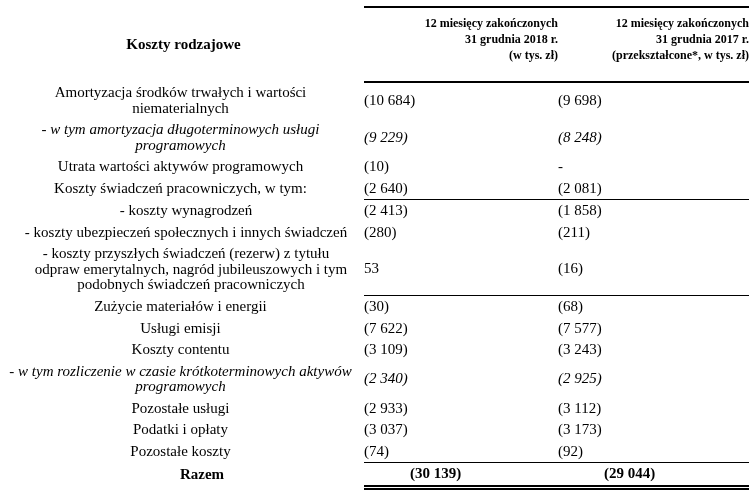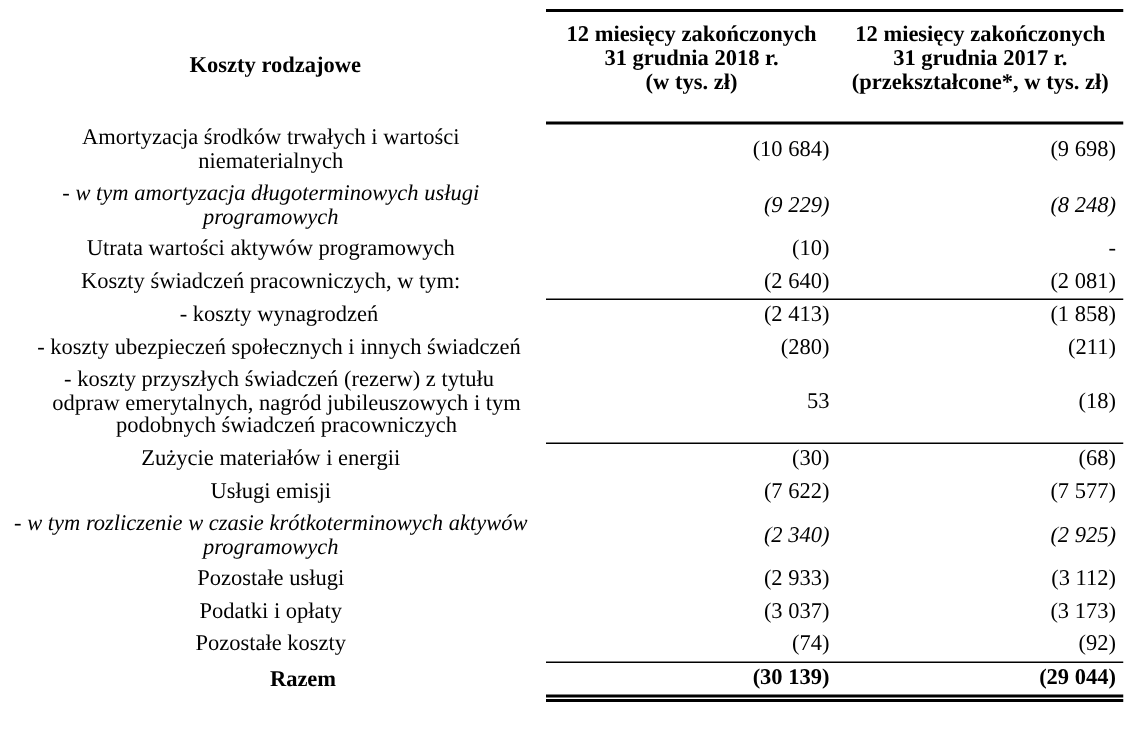--- a/index.html
+++ b/index.html
@@ -33,38 +33,38 @@
 
   
   thead th { font-weight: bold; }
   th.label-head {
     text-align: center;
     vertical-align: middle;
     padding-left: 3px;
     white-space: pre-line;
   }
   th.num-head {
-    text-align: center;
+    text-align: right;
     vertical-align: top;
     white-space: pre-line;
-    font-size: 15px;
+    font-size: 12px;
     line-height: 16px;
     padding: 7px 0 18px 0;
     border-top: 2px solid #000;
     border-bottom: 2px solid #000;
   }
 
   
   td.label-cell {
     text-align: center;
     padding-left: 3px;
     padding-right: 6px;
     white-space: pre-line;
   }
-  td.num-cell { text-align: right; white-space: pre-line; }
+  td.num-cell { text-align: left; white-space: pre-line; }
   td.num-2018 { padding-right: 5px; }
   td.num-2017 { padding-right: 5px; }
 
   tr.italic td { font-style: italic; }
   tr.bold td { font-weight: bold; padding-left: 46px; }
   tr.indent td.label-cell {
     padding-left: 24px;
     text-indent: -10px;
   }
   tr.rule-after td.num-cell { border-bottom: 1.5px solid #000; }
@@ -123,31 +123,36 @@
         <tr class="indent">
     <td class="label-cell">- koszty ubezpieczeń społecznych i innych świadczeń</td>
     <td class="num-cell num-2018">(280)</td>
     <td class="num-cell num-2017">(211)</td>
   </tr>
         <tr class="indent rule-after">
     <td class="label-cell">- koszty przyszłych świadczeń (rezerw) z tytułu
 odpraw emerytalnych, nagród jubileuszowych i tym
 podobnych świadczeń pracowniczych</td>
     <td class="num-cell num-2018">53</td>
-    <td class="num-cell num-2017">(18)</td>
+    <td class="num-cell num-2017">(16)</td>
   </tr>
         <tr>
     <td class="label-cell">Zużycie materiałów i energii</td>
     <td class="num-cell num-2018">(30)</td>
     <td class="num-cell num-2017">(68)</td>
   </tr>
         <tr>
     <td class="label-cell">Usługi emisji</td>
     <td class="num-cell num-2018">(7 622)</td>
     <td class="num-cell num-2017">(7 577)</td>
+  </tr>
+        <tr>
+    <td class="label-cell">Koszty contentu</td>
+    <td class="num-cell num-2018">(3 109)</td>
+    <td class="num-cell num-2017">(3 243)</td>
   </tr>
         <tr class="italic">
     <td class="label-cell">- w tym rozliczenie w czasie krótkoterminowych aktywów
 programowych</td>
     <td class="num-cell num-2018">(2 340)</td>
     <td class="num-cell num-2017">(2 925)</td>
   </tr>
         <tr>
     <td class="label-cell">Pozostałe usługi</td>
     <td class="num-cell num-2018">(2 933)</td>

